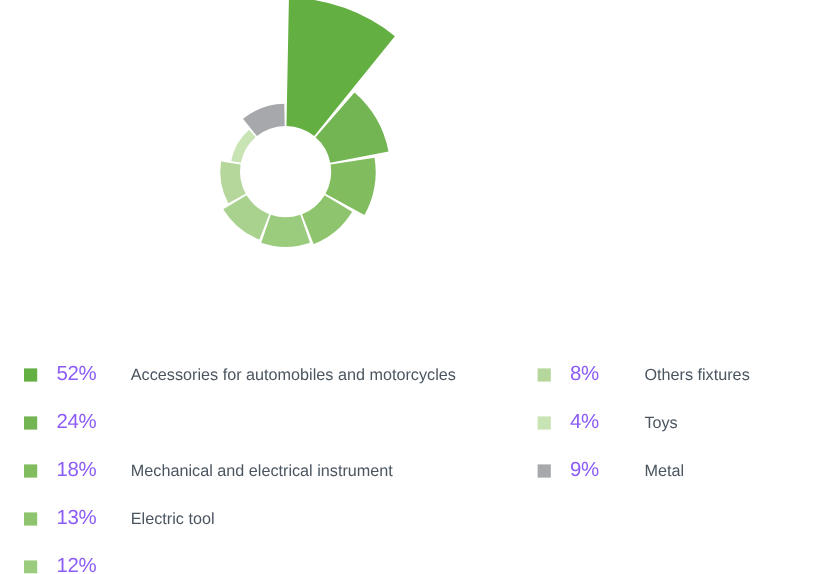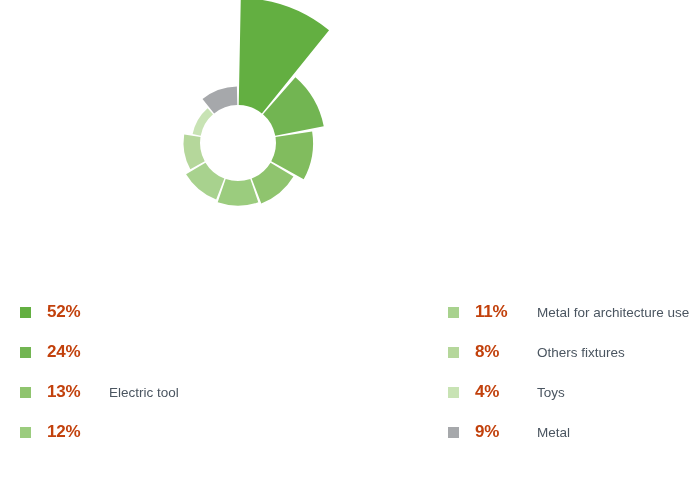--- a/index.html
+++ b/index.html
@@ -59,22 +59,22 @@
     height: 40px;
   }
   .legend-swatch {
     width: 11px;
     height: 11px;
     flex: 0 0 11px;
     margin-right: 16px;
   }
   .legend-percent {
     font-size: 17px;
-    font-weight: bold;
-    color: #c2410c;
+    font-weight: normal;
+    color: #8b5cf6;
     flex: 0 0 62px;
     letter-spacing: -0.2px;
   }
   .legend-label {
     font-size: 13.5px;
     color: #4a5560;
     white-space: nowrap;
   }
 </style>
 </head>
@@ -96,41 +96,42 @@
           <path d="M 142.51 99.01 A 56.52 56.52 0 0 1 176.91 86.49 L 177.27 105.01 A 38.00 38.00 0 0 0 154.14 113.43 Z" fill="#A6A8AB"></path>
         </g>
     </svg>
   </div>
 
   <div id="chart-legend">
     <div class="legend-column" id="legend-column-left">
         <div class="legend-item">
           <span class="legend-swatch" style="background: rgb(99, 175, 65);"></span>
           <span class="legend-percent">52%</span>
+          <span class="legend-label">Accessories for automobiles and motorcycles</span>
         </div>
         <div class="legend-item">
           <span class="legend-swatch" style="background: rgb(114, 181, 82);"></span>
           <span class="legend-percent">24%</span>
+        </div>
+        <div class="legend-item">
+          <span class="legend-swatch" style="background: rgb(129, 188, 94);"></span>
+          <span class="legend-percent">18%</span>
+          <span class="legend-label">Mechanical and electrical instrument</span>
         </div>
         <div class="legend-item">
           <span class="legend-swatch" style="background: rgb(143, 196, 110);"></span>
           <span class="legend-percent">13%</span>
           <span class="legend-label">Electric tool</span>
         </div>
         <div class="legend-item">
           <span class="legend-swatch" style="background: rgb(155, 204, 126);"></span>
           <span class="legend-percent">12%</span>
         </div>
       </div>
     <div class="legend-column" id="legend-column-right">
-        <div class="legend-item">
-          <span class="legend-swatch" style="background: rgb(168, 210, 142);"></span>
-          <span class="legend-percent">11%</span>
-          <span class="legend-label">Metal for architecture use</span>
-        </div>
         <div class="legend-item">
           <span class="legend-swatch" style="background: rgb(181, 215, 155);"></span>
           <span class="legend-percent">8%</span>
           <span class="legend-label">Others fixtures</span>
         </div>
         <div class="legend-item">
           <span class="legend-swatch" style="background: rgb(200, 227, 180);"></span>
           <span class="legend-percent">4%</span>
           <span class="legend-label">Toys</span>
         </div>

